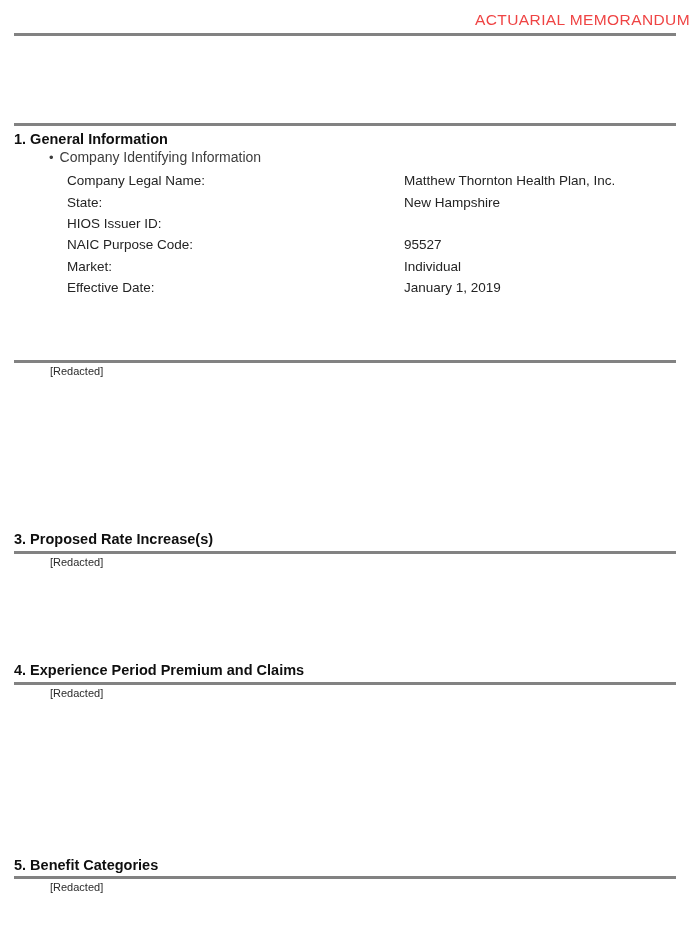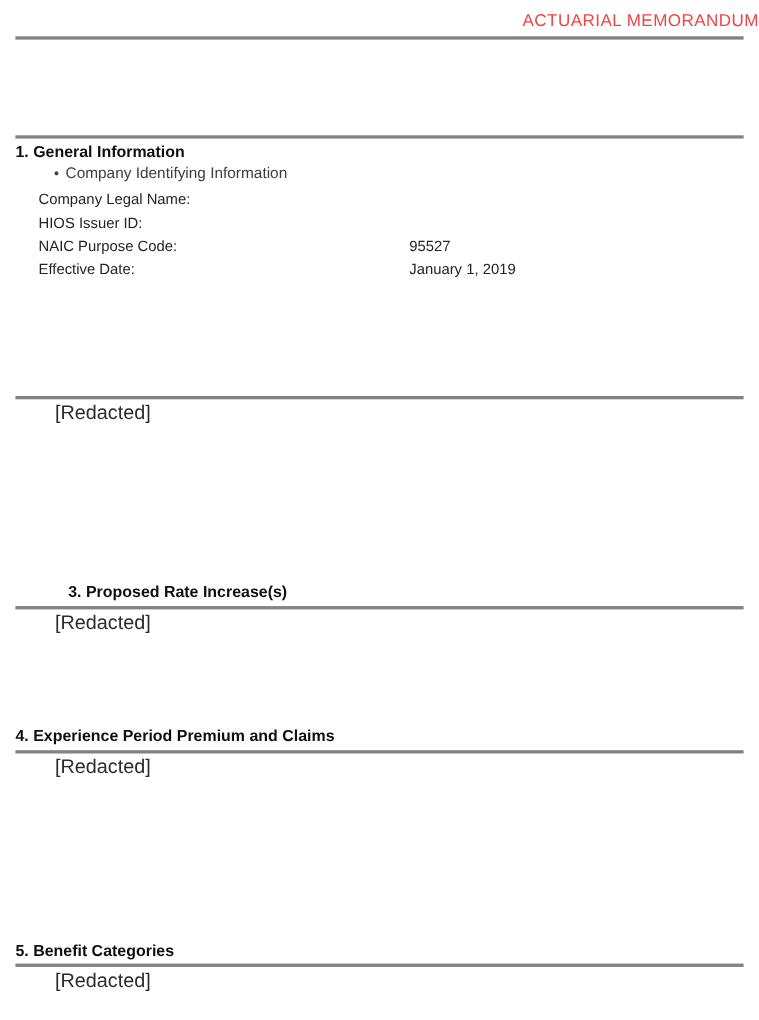--- a/index.html
+++ b/index.html
@@ -39,21 +39,21 @@
     left: 14px;
     font-size: 14.5px;
     font-weight: 700;
     color: #0f0f0f;
     white-space: nowrap;
   }
   .h-s1 { top: 103px; margin-top: 28px; }
   .r-s1 { top: 123px; }
   .h-s2 { top: 340px; }
   .r-s2 { top: 360px; }
-  .h-s3 { top: 531px; margin-left: 48px; }
+  .h-s3 { top: 531px; }
   .r-s3 { top: 551px; }
   .h-s4 { top: 662px; }
   .r-s4 { top: 682px; }
   .h-s5 { top: 857px; }
   .r-s5 { top: 876px; }
   .bullet-line {
     position: absolute;
     top: 149px;
     left: 49px;
     font-size: 14px;
@@ -72,32 +72,32 @@
     right: 0;
   }
   .field-row {
     display: flex;
     height: 21.4px;
     align-items: center;
     font-size: 13.5px;
     color: #242424;
   }
   .field-label {
-    margin-left: 35px;
+    margin-left: 67px;
     width: 337px;
     flex: 0 0 auto;
   }
   .field-value {
     flex: 1 1 auto;
     white-space: nowrap;
   }
   .redacted {
     position: absolute;
     left: 50px;
-    font-size: 18px;
+    font-size: 11px;
     color: #2b2b2b;
     text-align: right;
   }
   .x-s2 { top: 365px; }
   .x-s3 { top: 556px; }
   .x-s4 { top: 687px; }
   .x-s5 { top: 881px; }
 </style>
 </head>
 <body>
@@ -110,27 +110,36 @@
   <h2 class="sec-heading h-s1">1. General Information</h2>
   <div class="rule r-s1"></div>
 
   <div class="bullet-line">
     <span class="bullet">•</span><span>Company Identifying Information</span>
   </div>
 
   <div class="fields-block">
     <div class="field-row">
       <span class="field-label">Company Legal Name:</span>
+      <span class="field-value">Matthew Thornton Health Plan, Inc.</span>
+    </div>
+    <div class="field-row">
+      <span class="field-label">State:</span>
+      <span class="field-value">New Hampshire</span>
     </div>
     <div class="field-row">
       <span class="field-label">HIOS Issuer ID:</span>
     </div>
     <div class="field-row">
       <span class="field-label">NAIC Purpose Code:</span>
       <span class="field-value">95527</span>
+    </div>
+    <div class="field-row">
+      <span class="field-label">Market:</span>
+      <span class="field-value">Individual</span>
     </div>
     <div class="field-row">
       <span class="field-label">Effective Date:</span>
       <span class="field-value">January 1, 2019</span>
     </div>
   </div>
 
   <div class="rule r-s2"></div>
   <div class="redacted x-s2">[Redacted]</div>
 

